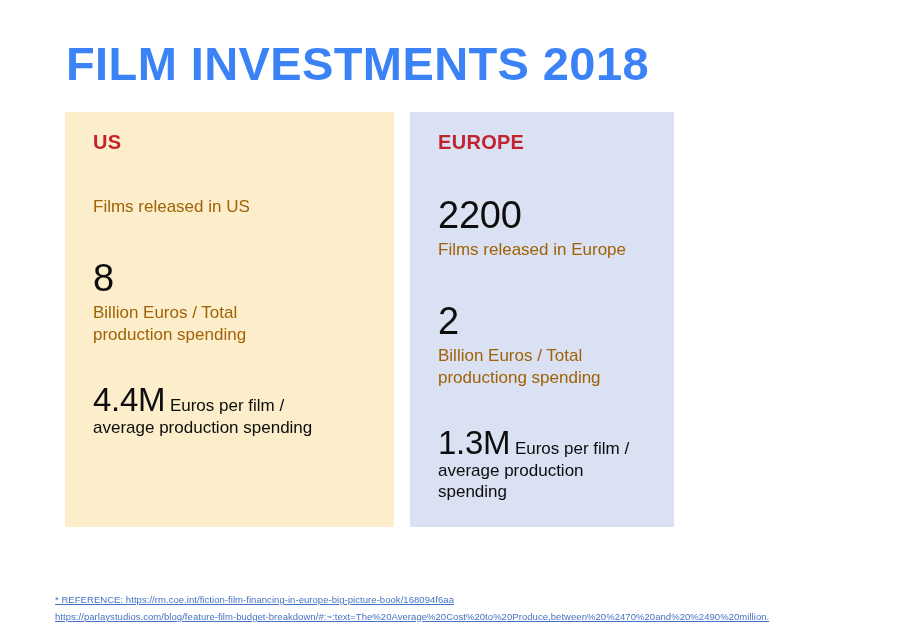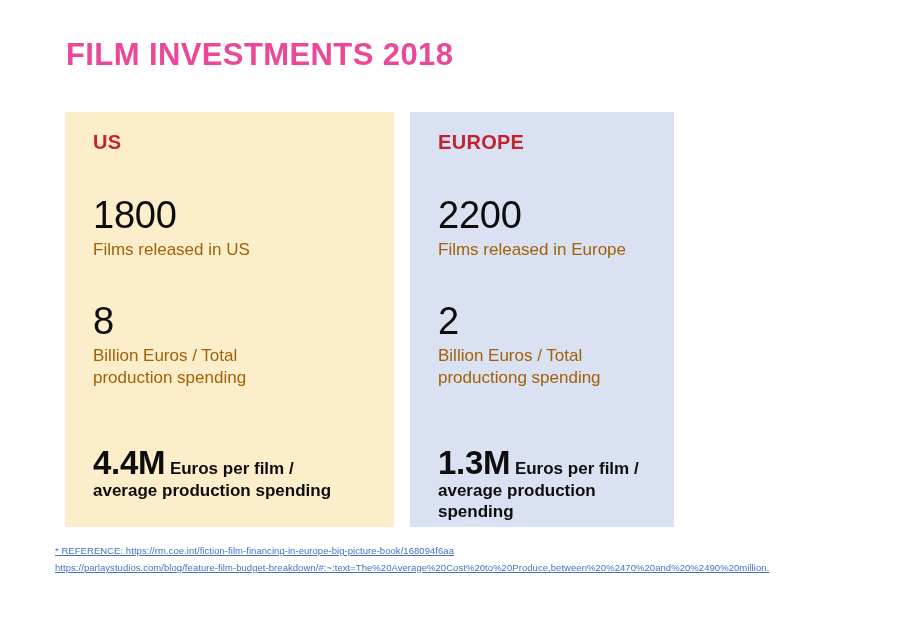--- a/index.html
+++ b/index.html
@@ -19,24 +19,24 @@
   .slide {
     position: absolute;
     inset: 0;
   }
 
   
   .slide-title {
     position: absolute;
     left: 66px;
     top: 38px;
-    font-size: 31px;
+    font-size: 47px;
     font-weight: bold;
     letter-spacing: 0.4px;
-    color: #ec4899;
+    color: #3b82f6;
     line-height: 1.1;
     white-space: nowrap;
   }
 
   
   .panel {
     position: absolute;
     top: 112px;
     height: 415px;
     box-sizing: border-box;
@@ -60,21 +60,21 @@
     letter-spacing: 0.3px;
     margin: 0 0 0 0;
     line-height: 1.2;
   }
 
   .stat-block {
     margin: 0;
   }
   .stat-block.b1 { margin-top: 42px; }
   .stat-block.b2 { margin-top: 40px; }
-  .stat-block.b3 { margin-top: 56px; font-weight: bold; }
+  .stat-block.b3 { margin-top: 36px; }
 
   .stat-number {
     font-size: 38px;
     line-height: 1.0;
     color: #0D0D0D;
     font-weight: normal;
     display: block;
     letter-spacing: -0.2px;
   }
   .stat-label {
@@ -98,21 +98,21 @@
   }
   .stat-inline .stat-label-inline {
     font-size: 17px;
     color: #0D0D0D;
   }
 
   
   .references {
     position: absolute;
     left: 55px;
-    top: 545px;
+    top: 594px;
     width: 840px;
   }
   .reference-line {
     font-size: 9.5px;
     line-height: 1.35;
     color: #4472C4;
     text-decoration: underline;
     white-space: nowrap;
     display: block;
     letter-spacing: 0.05px;
@@ -125,21 +125,20 @@
 <body>
 
 <div class="slide">
 
   <div class="slide-title">FILM INVESTMENTS 2018</div>
 
   <div class="panel panel-us">
     <div class="panel-heading">US</div>
 
     <div class="stat-block b1">
-      <span class="stat-number">1800</span>
       <span class="stat-label">Films released in US</span>
     </div>
 
     <div class="stat-block b2">
       <span class="stat-number">8</span>
       <span class="stat-label">Billion Euros / Total
 production spending</span>
     </div>
 
     <div class="stat-block b3 stat-inline">

